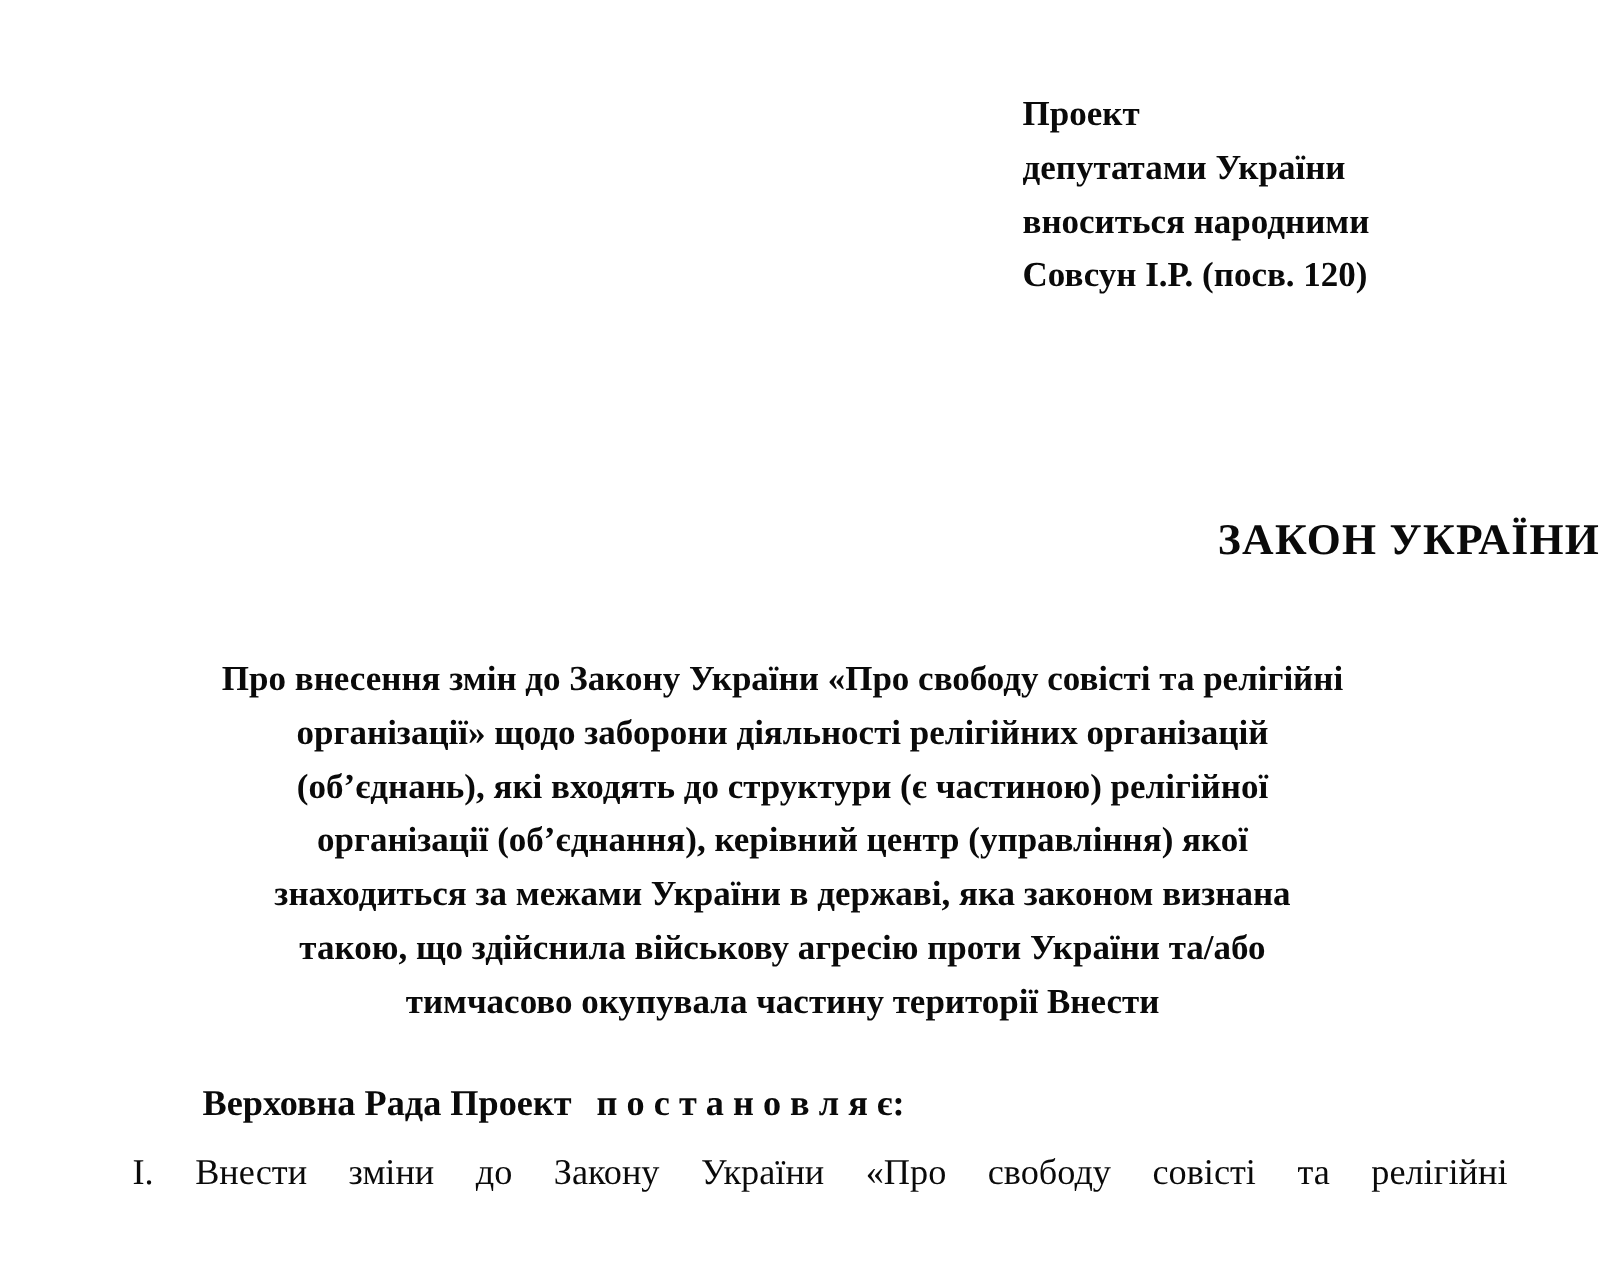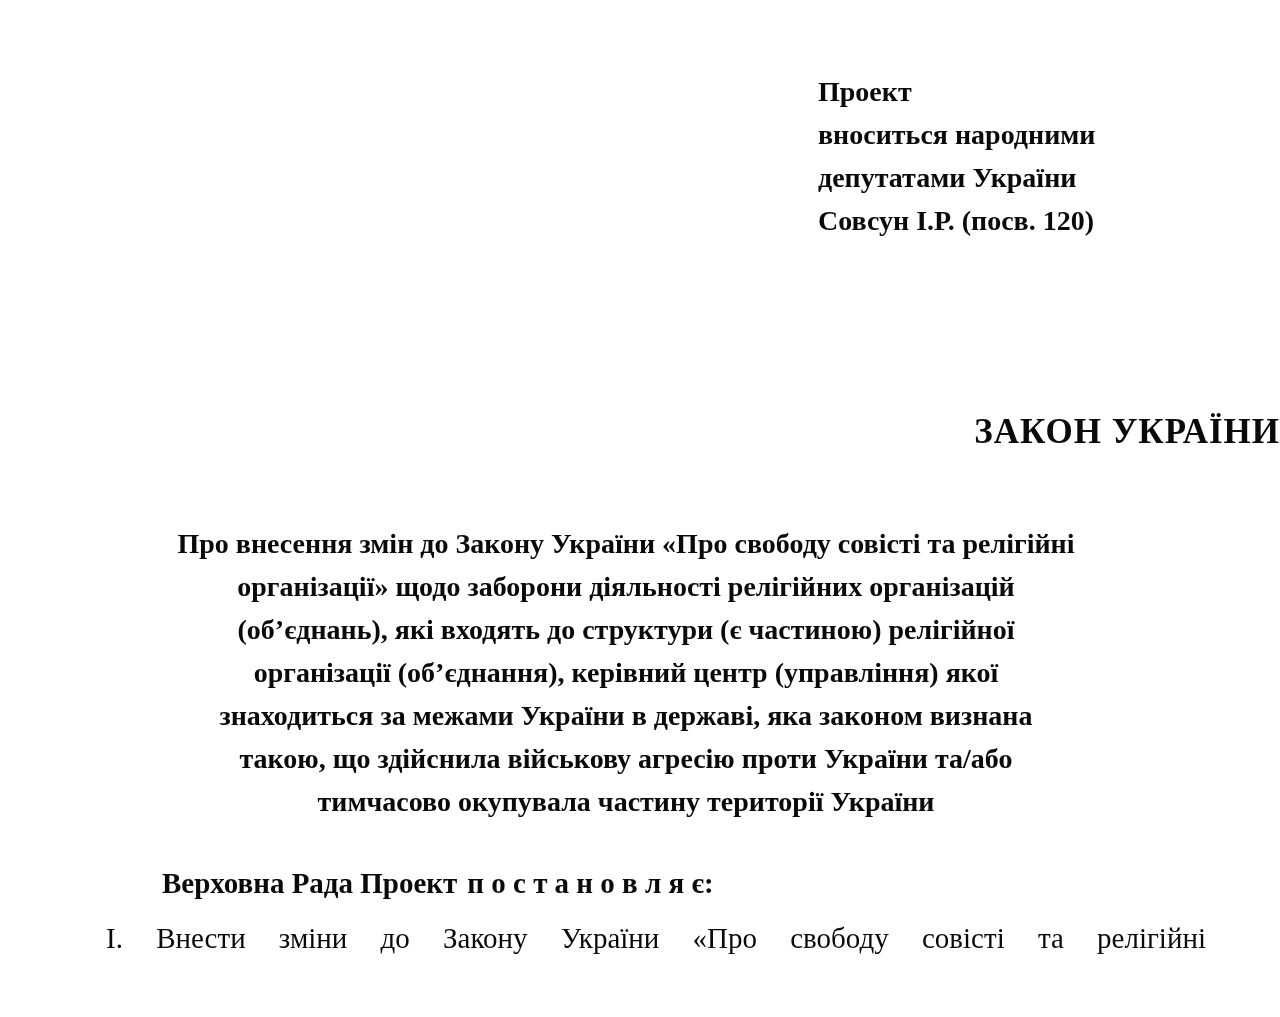--- a/index.html
+++ b/index.html
@@ -62,21 +62,21 @@
     left: 70px;
     top: 866px;
     width: 1140px;
     font-weight: bold;
     font-size: 29px;
     line-height: 34px;
     text-indent: 92px;
     white-space: nowrap;
   }
   .enacting-clause .spaced-verb {
-    margin-left: 10px;
+    margin-left: 20px;
   }
 
   
   .body-line-1 {
     position: absolute;
     left: 70px;
     top: 921px;
     width: 1136px;
     font-size: 29px;
     line-height: 34px;
@@ -94,35 +94,35 @@
     white-space: nowrap;
   }
 </style>
 </head>
 <body>
 
 <div class="page">
 
   <div class="submission-block">
     <div>Проект</div>
+    <div>депутатами України</div>
     <div>вноситься народними</div>
-    <div>депутатами України</div>
     <div>Совсун І.Р. (посв. 120)</div>
   </div>
 
   <div class="law-title">ЗАКОН УКРАЇНИ</div>
 
   <div class="law-subtitle">
     <div class="subtitle-line">Про внесення змін до Закону України «Про свободу совісті та релігійні</div>
     <div class="subtitle-line">організації» щодо заборони діяльності релігійних організацій</div>
     <div class="subtitle-line">(об’єднань), які входять до структури (є частиною) релігійної</div>
     <div class="subtitle-line">організації (об’єднання), керівний центр (управління) якої</div>
     <div class="subtitle-line">знаходиться за межами України в державі, яка законом визнана</div>
     <div class="subtitle-line">такою, що здійснила військову агресію проти України та/або</div>
-    <div class="subtitle-line">тимчасово окупувала частину території України</div>
+    <div class="subtitle-line">тимчасово окупувала частину території Внести</div>
   </div>
 
   <div class="enacting-clause">
     <span>Верховна Рада Проект</span><span class="spaced-verb">п о с т а н о в л я є:</span>
   </div>
 
   <div class="body-line-1">І. Внести зміни до Закону України «Про свободу совісті та релігійні</div>
 
 </div>
 

